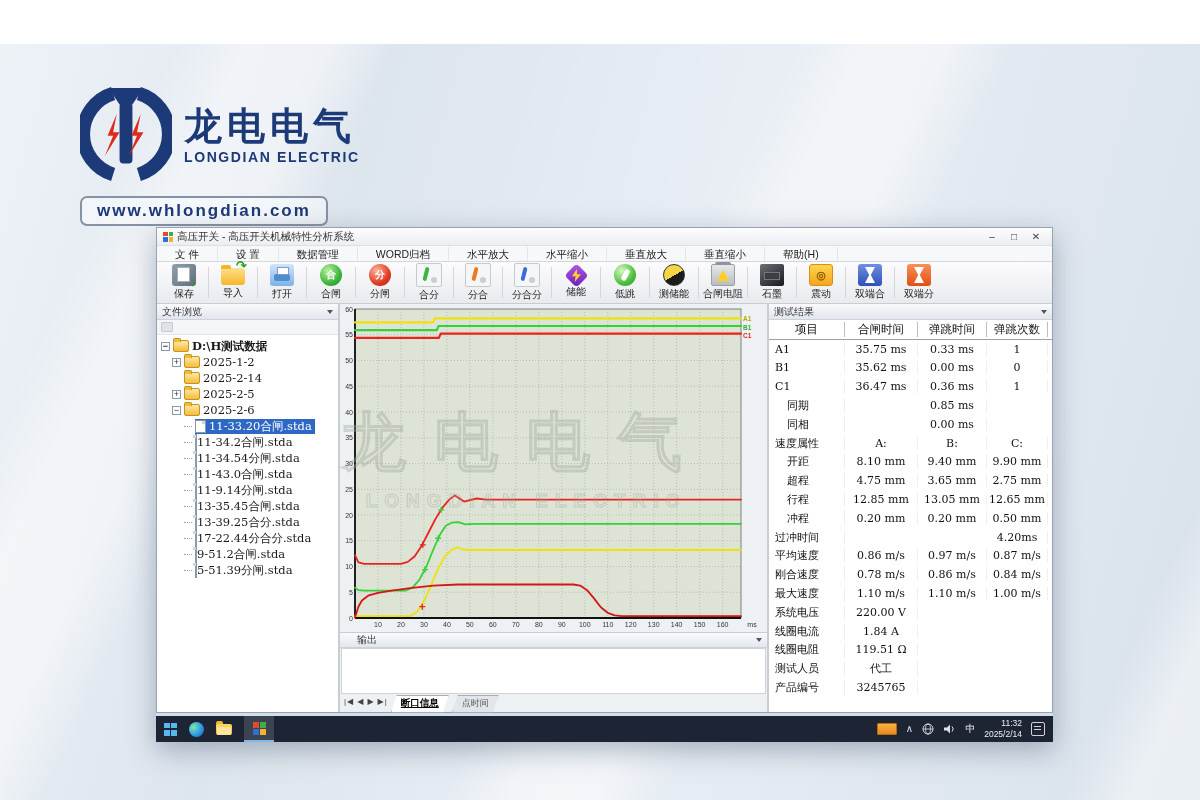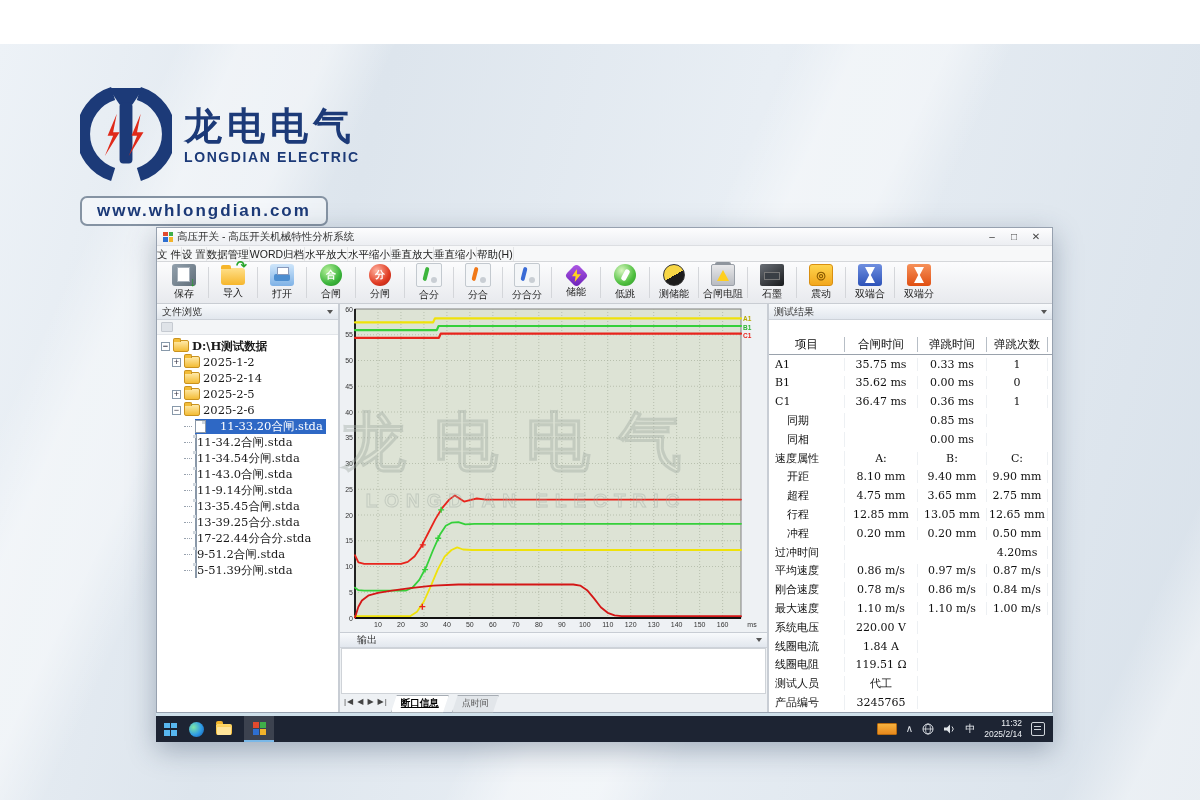--- a/index.html
+++ b/index.html
@@ -24,21 +24,21 @@
   .desktop-gap{height:3px;background:#cfe0ea;}
   
   .titlebar{height:17px;display:flex;align-items:center;padding:0 6px;gap:4px;
     background:linear-gradient(#fdfdfe,#eceef2);border-bottom:1px solid #dcdee2;font-size:10.5px;color:#333;}
   .title-icon{width:10px;height:10px;display:grid;grid-template:1fr 1fr / 1fr 1fr;gap:1px;flex:none;}
   .title-icon span{display:block;}
   .win-controls{margin-left:auto;display:flex;gap:2px;}
   .win-controls span{width:20px;text-align:center;font-size:10px;color:#444;cursor:default;}
   
   .menubar{height:15px;display:flex;align-items:center;background:#f7f8f9;border-bottom:1px solid #d5d7da;font-size:10.5px;color:#222;}
-  .menu-item{padding:0 0;border-right:1px solid #e4e5e7;line-height:14px;white-space:nowrap;}
+  .menu-item{padding:0 18px;border-right:1px solid #e4e5e7;line-height:14px;white-space:nowrap;}
   
   .toolbar{height:41px;display:flex;align-items:stretch;background:linear-gradient(#fcfcfd,#e8eaee);
     border-bottom:1px solid #c9cdd3;padding-left:4px;}
   .tool-btn{width:46px;display:flex;flex-direction:column;align-items:center;justify-content:center;gap:1px;flex:none;}
   .tool-sep{width:1px;background:#d4d6da;margin:5px 1px;flex:none;}
   .tool-label{font-size:10px;color:#222;white-space:nowrap;}
   .tbicon{width:24px;height:22px;position:relative;display:flex;align-items:center;justify-content:center;
     font-weight:bold;color:#fff;font-size:10px;}
   .ic-save{background:linear-gradient(135deg,#93a1ad,#5f6d79);border-radius:3px;}
   .ic-save::before{content:"";position:absolute;left:5px;top:3px;width:11px;height:13px;background:#fff;border:1px solid #a8b2bc;}
@@ -91,34 +91,34 @@
   .tree-row.folder{margin-left:11px;}
   .tree-row.file{margin-left:23px;}
   .tree-row.file::before{content:"";width:8px;border-top:1px dotted #98a2ae;}
   .expander{width:9px;height:9px;box-sizing:border-box;border:1px solid #8899aa;background:#fff;
     font-size:9px;line-height:7px;text-align:center;color:#334;flex:none;font-family:"Liberation Sans",sans-serif;}
   .exp-spacer{width:9px;flex:none;}
   .fold{width:14px;height:10px;background:linear-gradient(#ffe9a8,#f3bc36);border:1px solid #c9921e;border-radius:1px 2px 2px 2px;position:relative;flex:none;}
   .fold::before{content:"";position:absolute;left:-1px;top:-3px;width:6px;height:3px;background:#f3bc36;border:1px solid #c9921e;border-bottom:none;border-radius:2px 2px 0 0;}
   .fico{width:9px;height:11px;background:#fff;border:1px solid #8a98a8;position:relative;flex:none;}
   .fico::before{content:"";position:absolute;right:0;top:0;width:3px;height:3px;background:#cfd6dd;}
-  .sel{background:#2e68c5;color:#fff;display:flex;align-items:center;gap:14px;padding:0 3px 0 0;}
+  .sel{background:#2e68c5;color:#fff;display:flex;align-items:center;gap:3px;padding:0 3px 0 0;}
   
   .center{width:427px;flex:none;display:flex;flex-direction:column;border-right:2px solid #c8cdd4;background:#eef1f4;min-height:0;}
   .chart-wrap{height:328px;flex:none;position:relative;}
   .chart-wrap svg{display:block;width:100%;height:100%;}
   .output-panel{flex:1;display:flex;flex-direction:column;border-top:1px solid #c8cdd4;min-height:0;}
   .output-body{flex:1;background:#fff;border:1px solid #cfd3d8;margin:0 1px;}
   .tab-strip{height:17px;display:flex;align-items:flex-start;background:#eef1f4;font-size:9px;color:#555;padding:1px 0 0 4px;gap:3px;flex:none;}
   .tab-nav{font-size:8px;color:#444;letter-spacing:1px;padding-top:2px;}
   .tab{padding:1px 9px 2px;clip-path:polygon(6px 0,100% 0,calc(100% - 6px) 100%,0 100%);
     background:#e2e6ea;color:#555;font-size:9px;border:1px solid #a7adb4;}
   .tab.active{background:#fff;color:#000;font-weight:bold;font-size:9.5px;text-decoration:underline;}
   
-  .results-panel{flex:1;background:#fff;display:flex;flex-direction:column;min-width:0;gap:15px;}
+  .results-panel{flex:1;background:#fff;display:flex;flex-direction:column;min-width:0;}
   .results-table{flex:1;font-family:"DejaVu Serif",serif;font-size:11px;color:#111;overflow:hidden;}
   .rrow{height:18.8px;display:flex;align-items:center;}
   .rrow .c0{width:76px;padding-left:6px;box-sizing:border-box;border-right:1px solid #edf0f3;}
   .rrow .c1{width:72px;text-align:center;border-right:1px solid #edf0f3;}
   .rrow .c2{width:68px;text-align:center;border-right:1px solid #edf0f3;}
   .rrow .c3{width:60px;text-align:center;border-right:1px solid #edf0f3;}
   .rrow.hdr{border-bottom:1px solid #9aa2ac;font-size:11.5px;}
   .rrow.hdr .c0{text-align:center;padding-left:0;border-right:1px solid #b7bec6;}
   .rrow.hdr .c1,.rrow.hdr .c2,.rrow.hdr .c3{border-right:1px solid #b7bec6;}
   .rrow.ind .c0{padding-left:18px;}

